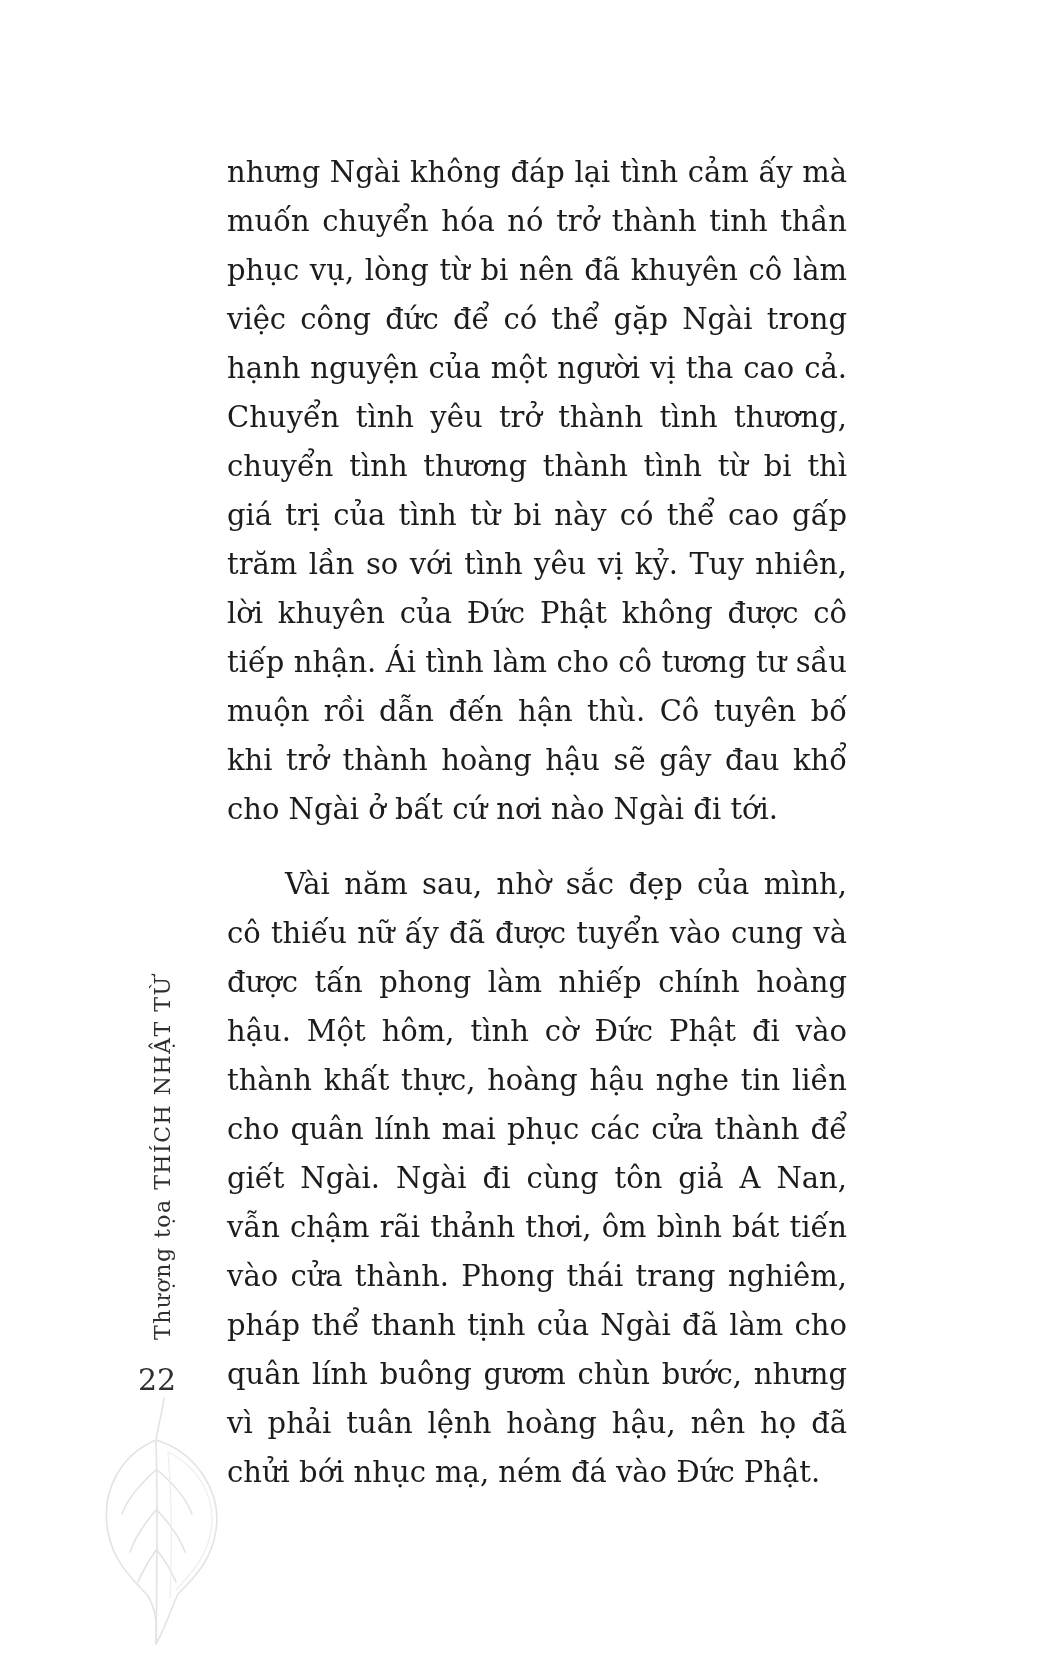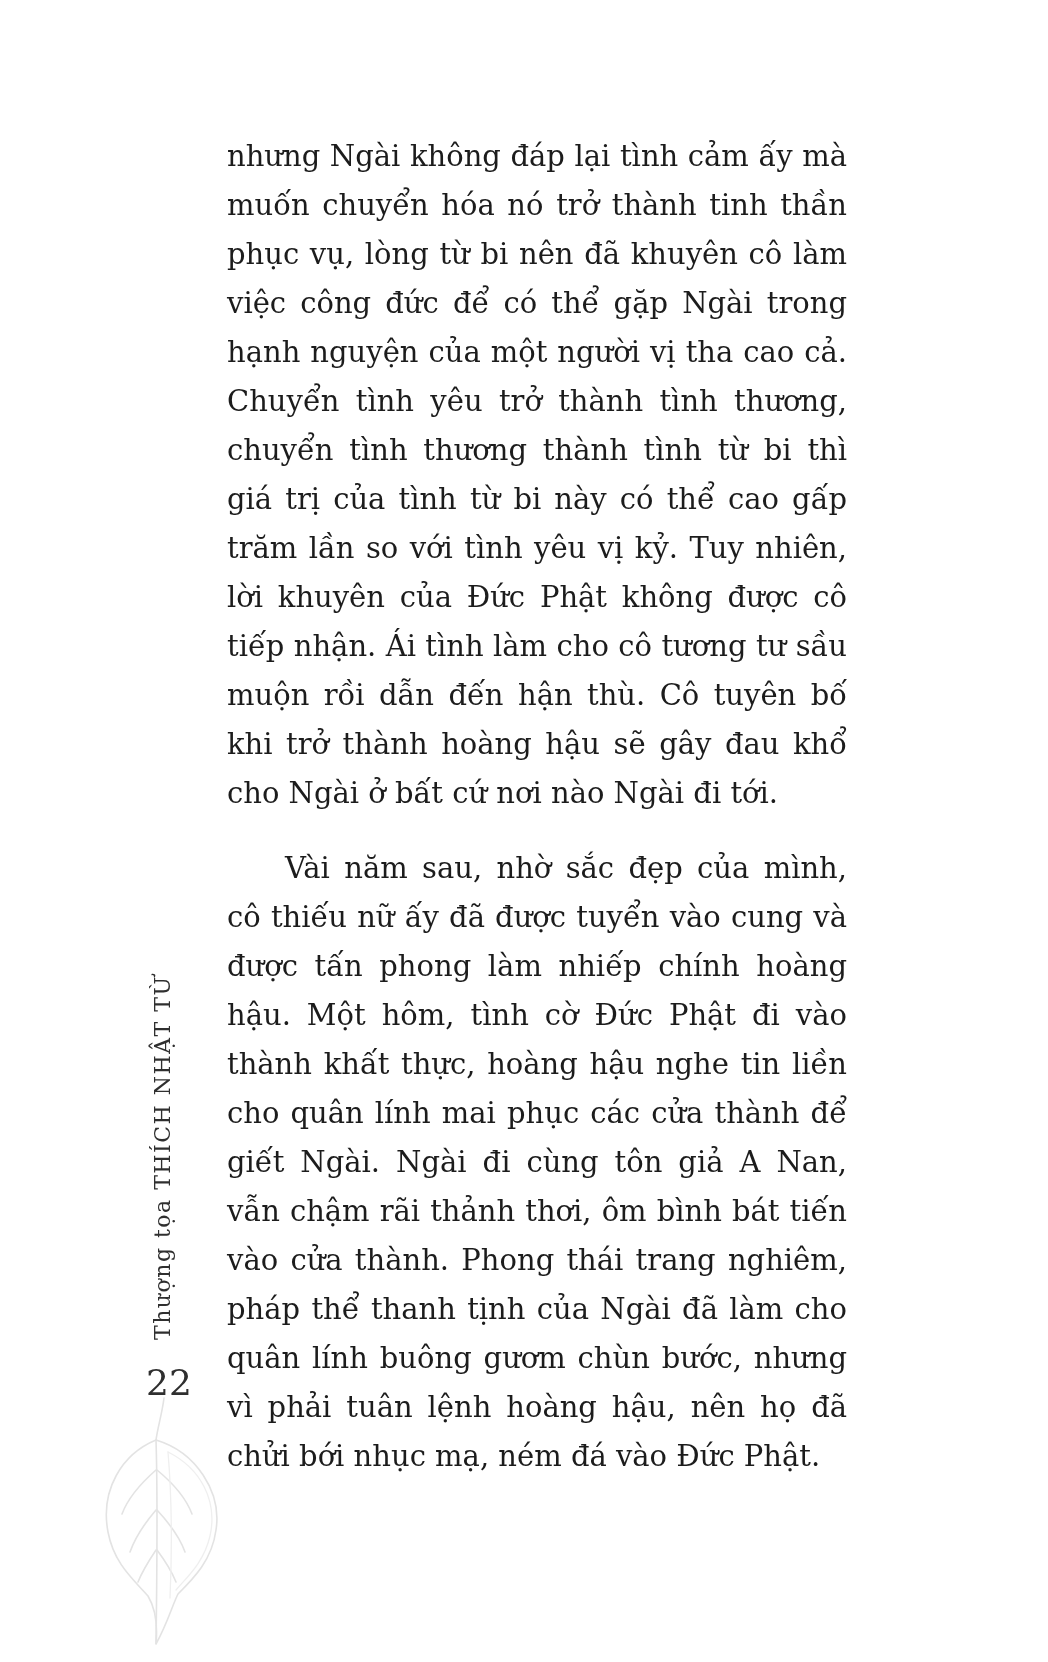--- a/index.html
+++ b/index.html
@@ -15,21 +15,21 @@
     margin: 0 auto;
     background: #ffffff;
     overflow: hidden;
     font-family: "DejaVu Serif", "Liberation Serif", serif;
   }
 
   
   .text-block {
     position: absolute;
     left: 227px;
-    top: 132px;
+    top: 148px;
     width: 620px;
     color: #1c1c1c;
     font-size: 29px;
     line-height: 49px;
     text-align: justify;
   }
 
   .text-block p {
     margin: 0;
   }
@@ -49,23 +49,23 @@
     transform: rotate(180deg);
     font-size: 22px;
     letter-spacing: 1.5px;
     color: #2f2f2f;
     white-space: nowrap;
   }
 
   
   .page-number {
     position: absolute;
-    left: 146px;
+    left: 138px;
     top: 1362px;
-    font-size: 36px;
+    font-size: 30px;
     color: #2f2f2f;
   }
 
   
   .leaf-watermark {
     position: absolute;
     left: 92px;
     top: 1392px;
     width: 140px;
     height: 258px;

